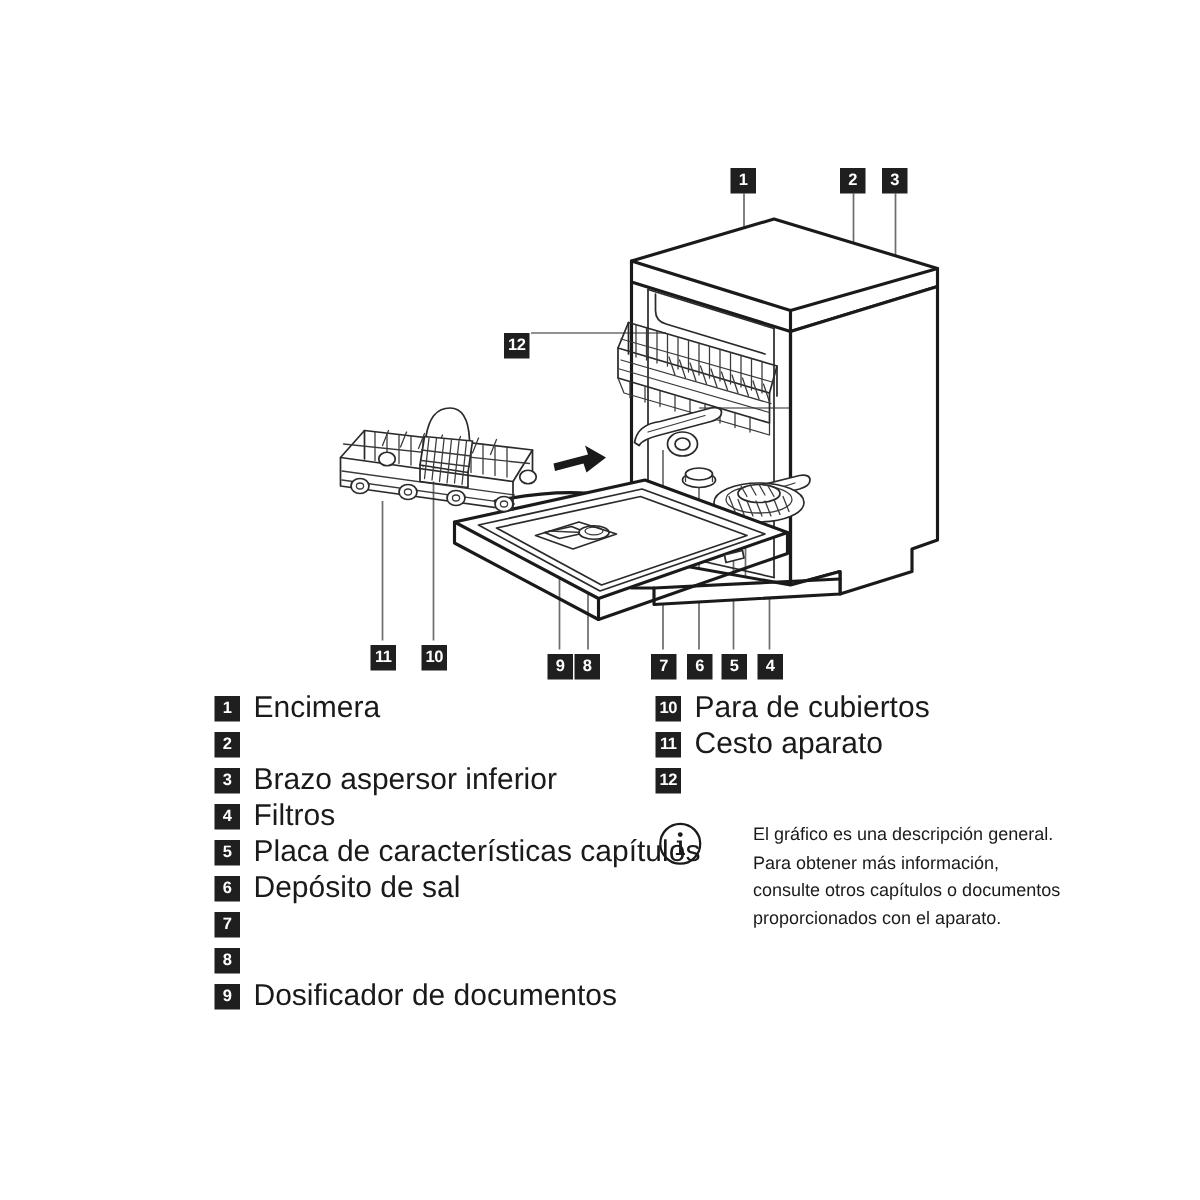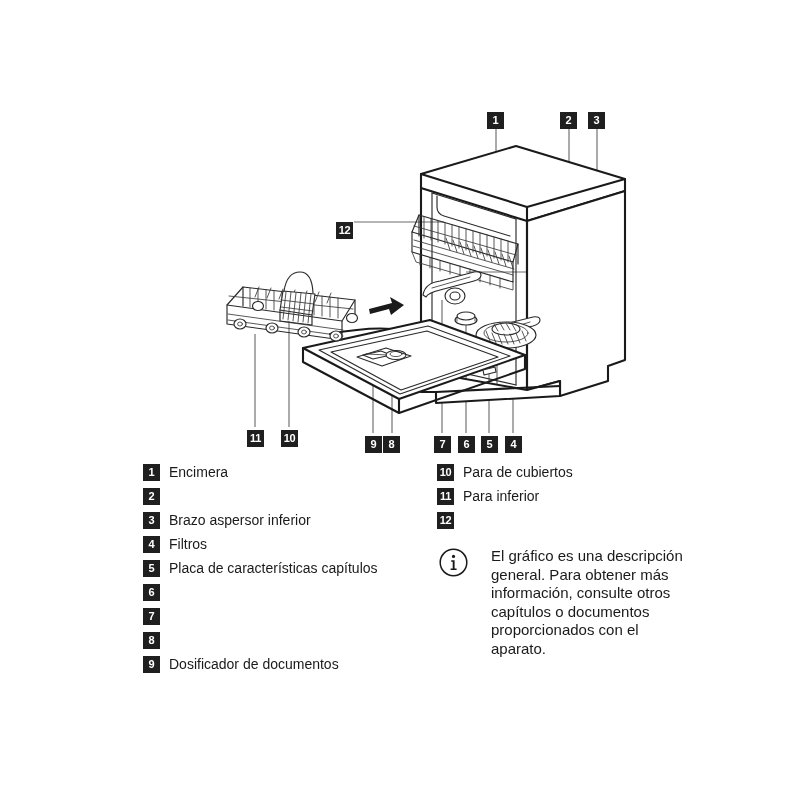--- a/index.html
+++ b/index.html
@@ -125,43 +125,43 @@
     color: #ffffff;
     font-size: 11px;
     font-weight: bold;
     line-height: 17px;
     text-align: center;
     letter-spacing: -0.3px;
   }
   .legend-label {
     flex: 1 1 auto;
     margin-left: 9px;
-    font-size: 14px;
+    font-size: 20px;
     line-height: 21px;
     color: #1a1a1a;
     white-space: nowrap;
   }
 
   
   #info-note {
     display: flex;
     align-items: flex-start;
     margin-top: 13px;
   }
   .info-icon-wrap {
     flex: 0 0 auto;
     width: 31px;
     height: 31px;
     margin-left: 1px;
   }
   .info-icon-wrap svg { display: block; }
   .info-text {
     flex: 1 1 auto;
-    margin-left: 22px;
-    font-size: 15px;
+    margin-left: 33px;
+    font-size: 12px;
     line-height: 18.5px;
     color: #1a1a1a;
     max-width: 205px;
   }
 </style>
 </head>
 <body>
 
 <div id="page">
 
@@ -437,41 +437,42 @@
       <div class="legend-row">
         <span class="legend-badge">4</span>
         <span class="legend-label">Filtros</span>
       </div>
       <div class="legend-row">
         <span class="legend-badge">5</span>
         <span class="legend-label">Placa de características capítulos</span>
       </div>
       <div class="legend-row">
         <span class="legend-badge">6</span>
+        <span class="legend-label">Depósito de sal</span>
       </div>
       <div class="legend-row">
         <span class="legend-badge">7</span>
       </div>
       <div class="legend-row">
         <span class="legend-badge">8</span>
       </div>
       <div class="legend-row">
         <span class="legend-badge">9</span>
         <span class="legend-label">Dosificador de documentos</span>
       </div>
     </div>
 
     <div class="legend-col" id="legend-col-right">
       <div class="legend-row">
         <span class="legend-badge">10</span>
         <span class="legend-label">Para de cubiertos</span>
       </div>
       <div class="legend-row">
         <span class="legend-badge">11</span>
-        <span class="legend-label">Para inferior</span>
+        <span class="legend-label">Cesto aparato</span>
       </div>
       <div class="legend-row">
         <span class="legend-badge">12</span>
       </div>
 
       <div id="info-note">
         <span class="info-icon-wrap">
           <svg width="31" height="31" viewBox="0 0 31 31" xmlns="http://www.w3.org/2000/svg">
             <circle cx="15.5" cy="15.5" r="13.3" fill="none" stroke="#1a1a1a" stroke-width="1.5"></circle>
             <circle cx="15.5" cy="9.4" r="1.6" fill="#1a1a1a"></circle>

